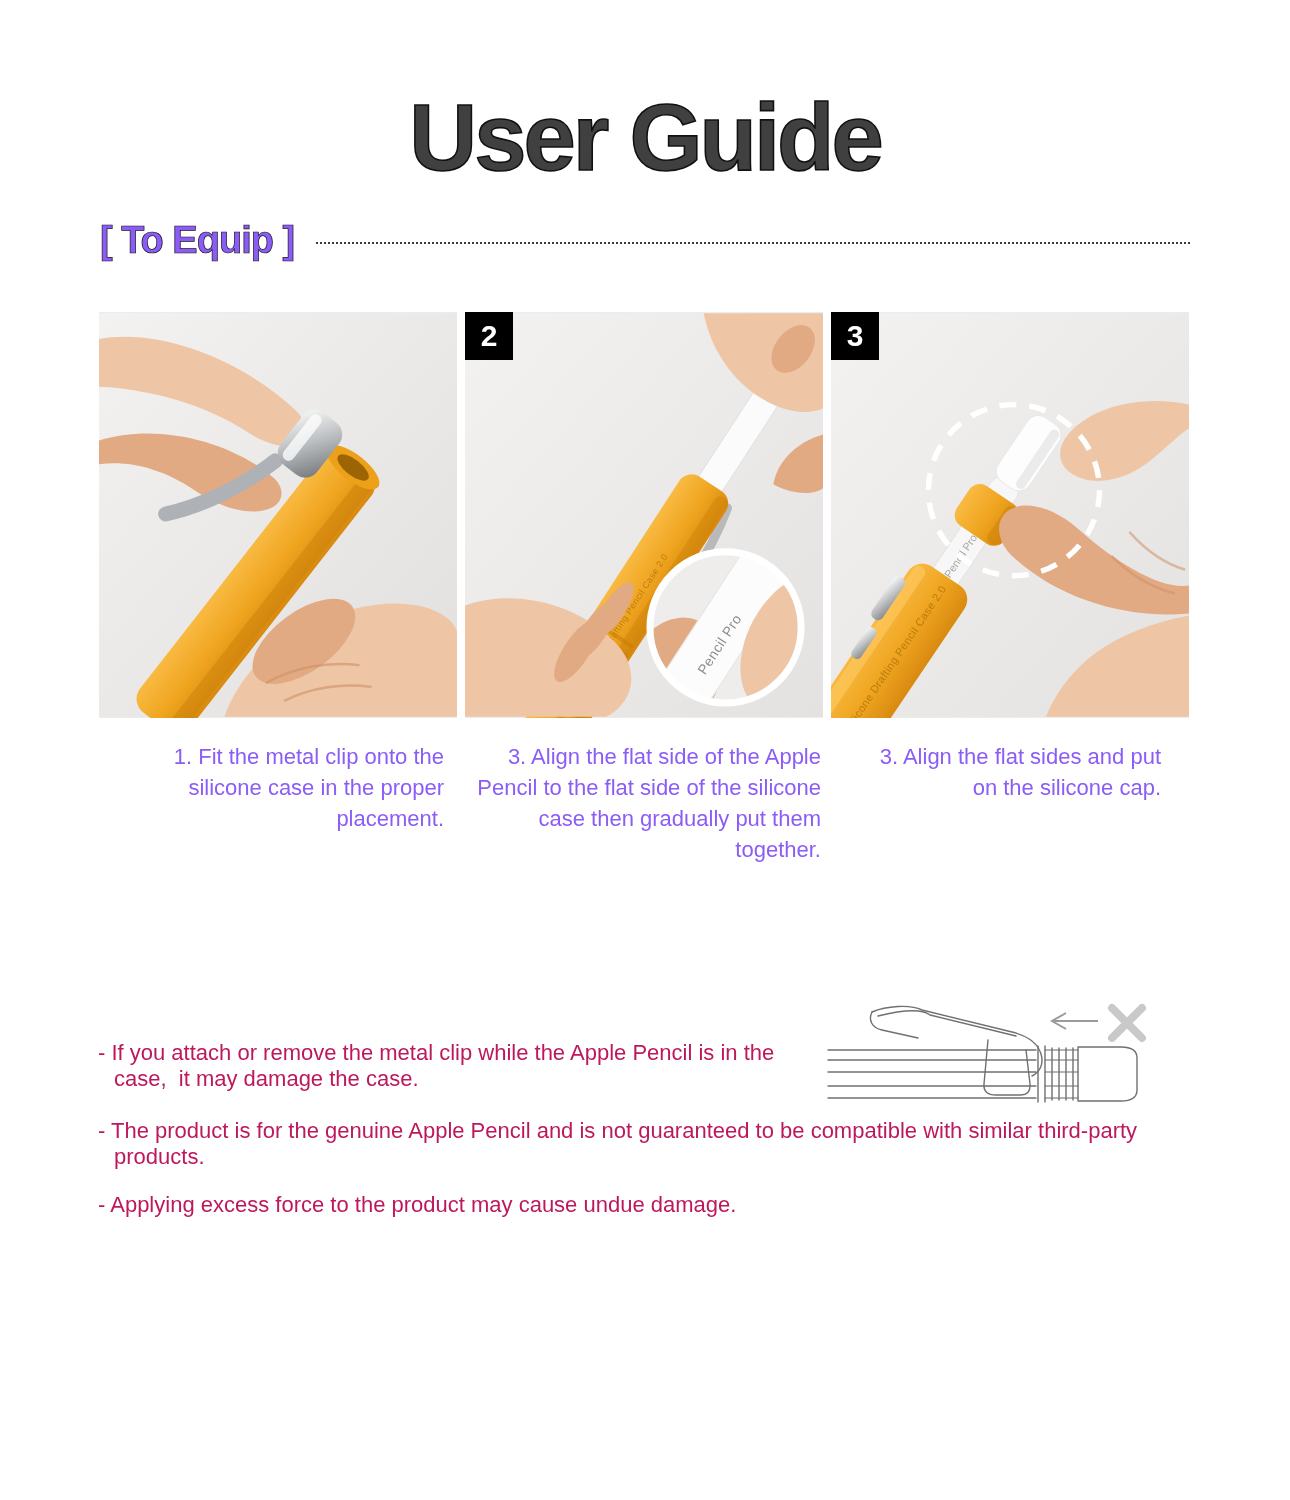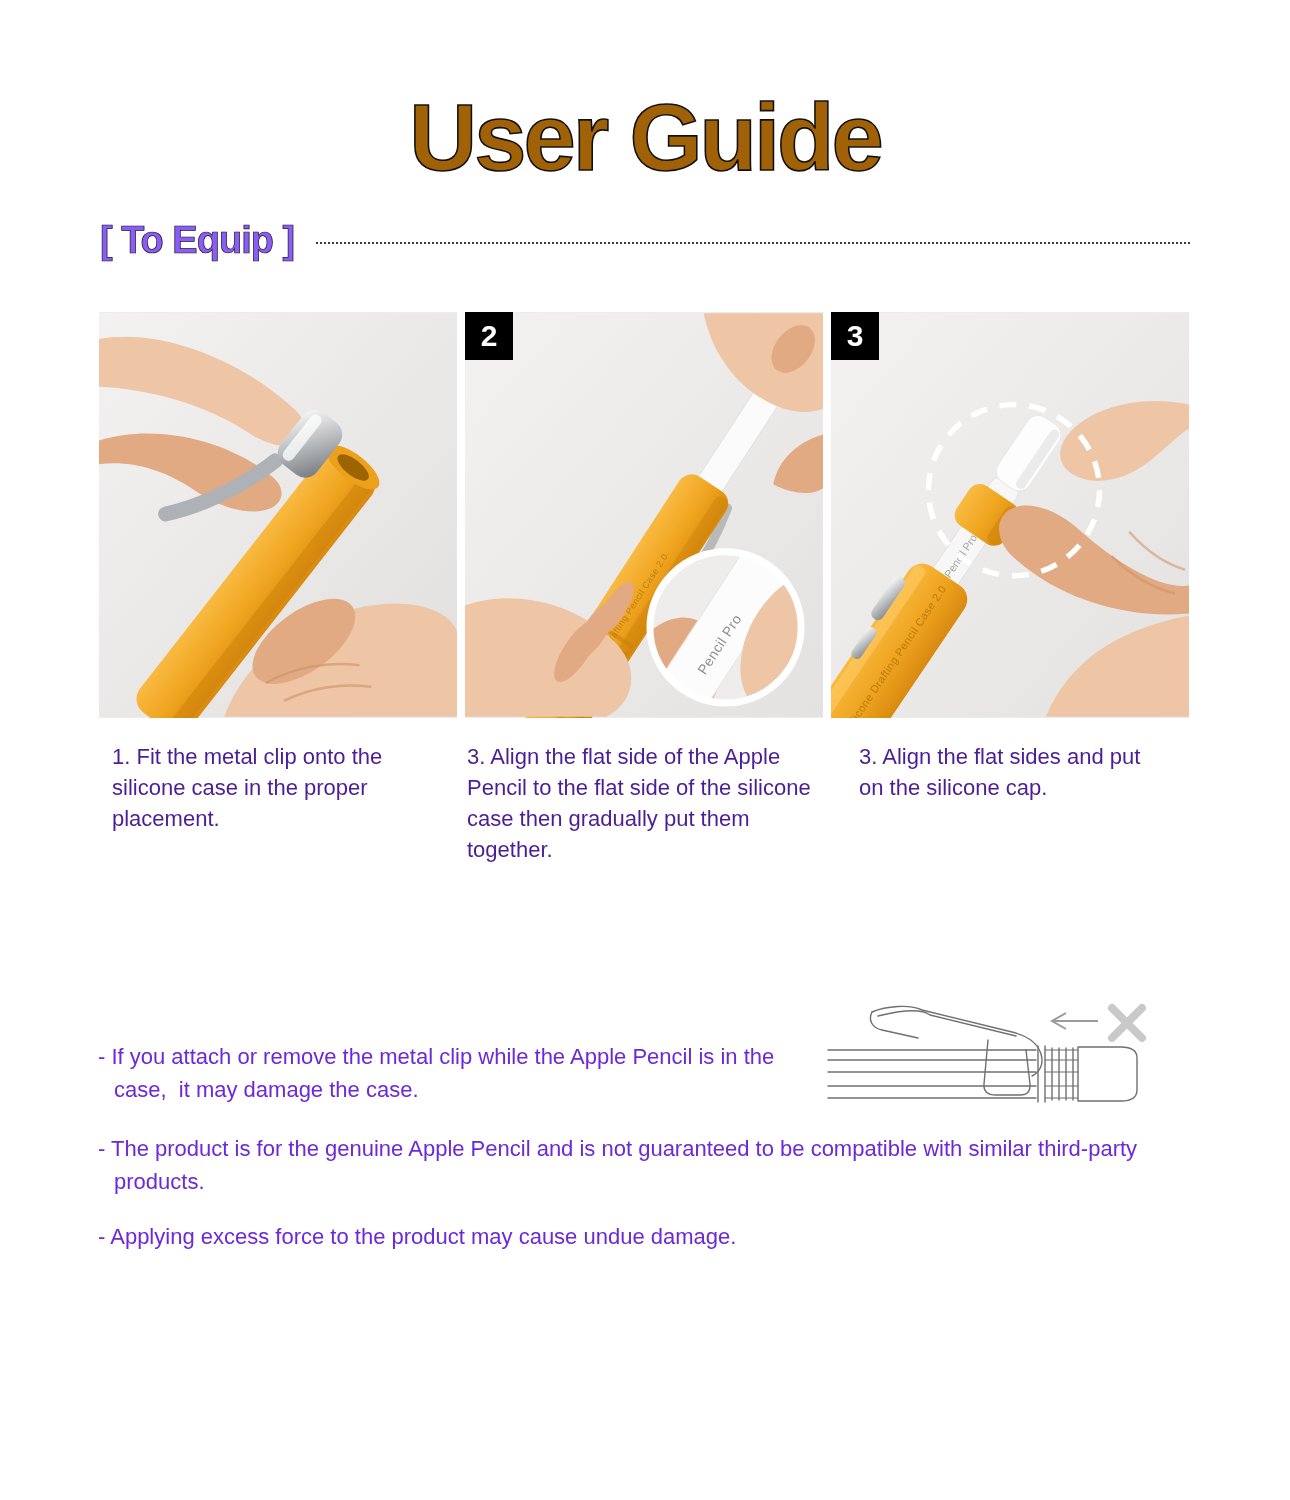--- a/index.html
+++ b/index.html
@@ -7,21 +7,21 @@
   body {
     width:1290px; height:1500px; position:relative; overflow:hidden;
     font-family:"Liberation Sans", sans-serif; color:#1f1f1f;
   }
   .page { position:absolute; inset:0; }
 
   
   .title {
     position:absolute; top:84px; left:0; width:100%;
     text-align:center; font-size:94px; font-weight:bold;
-    letter-spacing:-3px; color:#a16207;
+    letter-spacing:-3px; color:#404040;
     -webkit-text-stroke:1.6px #111;
   }
 
   
   .sec-head { position:absolute; left:100px; right:100px; display:flex; align-items:center; }
   .sec-head h2 {
     font-size:38px; font-weight:bold; letter-spacing:-1px; white-space:nowrap;
     color:#8b5cf6; -webkit-text-stroke:0.7px #151515;
   }
   .sec-head .dotline { flex:1; margin-left:22px; height:0; border-top:2.5px dotted #3b3b3b; transform:translateY(2px); }
@@ -34,31 +34,31 @@
   .photo svg { display:block; width:100%; height:100%; }
   .badge {
     position:absolute; top:0; left:0; width:48px; height:48px; background:#000;
     color:#fff; font-size:30px; font-weight:bold;
     display:flex; align-items:center; justify-content:center;
   }
   .badge:empty { display:none; }
 
   
   .captions { position:absolute; top:741px; left:99px; width:1090px; display:flex; gap:8px; }
-  .cap { width:358px; font-size:22px; line-height:31px; text-align:left; color:#4c1d95; }
+  .cap { width:358px; font-size:22px; line-height:31px; text-align:right; color:#8b5cf6; }
   .cap > div { margin:0 auto; }
   .cap:nth-child(1) > div { max-width:332px; }
   .cap:nth-child(2) > div { max-width:354px; }
   .cap:nth-child(3) > div { max-width:302px; }
 
   
   .caution-draw { position:absolute; top:998px; left:826px; width:368px; height:114px; }
   .caution-list { position:absolute; top:1040px; left:98px; width:1098px; list-style:none; }
   .caution-list li {
-    font-size:22px; line-height:33px; color:#6d28d9;
+    font-size:22px; line-height:26px; color:#be185d;
     padding-left:16px; text-indent:-16px; white-space:pre-wrap;
     margin-bottom:22px;
   }
   .caution-list li:nth-child(1) { max-width:716px; margin-bottom:26px; }
   .caution-list li:nth-child(3) { margin-bottom:15px; }
   .caution-list li:nth-child(4) { margin-bottom:15px; }
 
   svg text { font-family:"Liberation Sans", sans-serif; }
 </style>
 </head>

